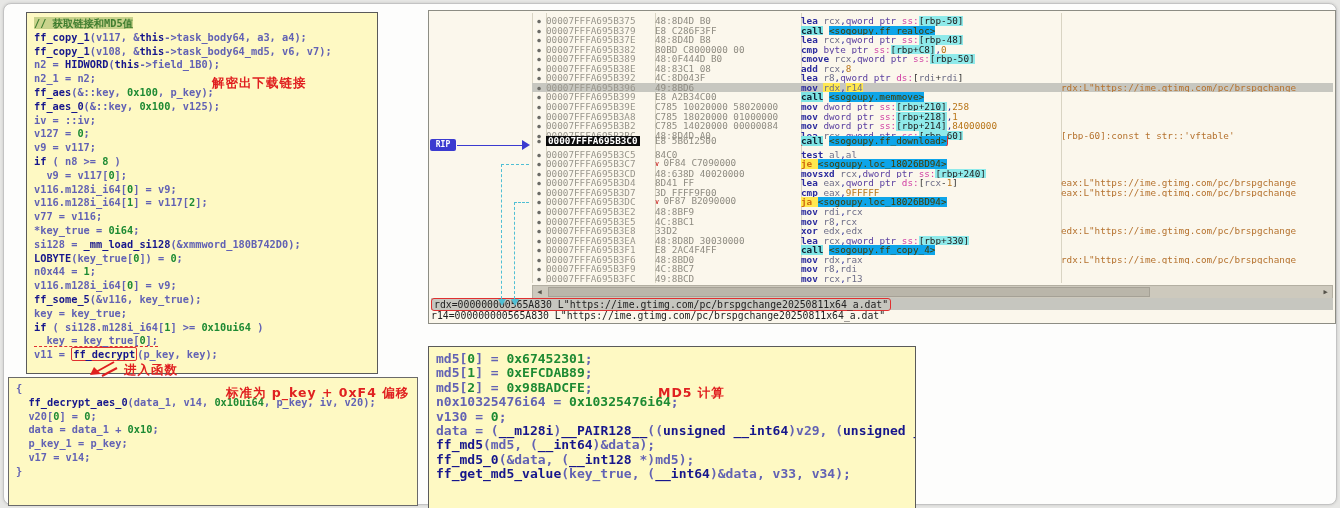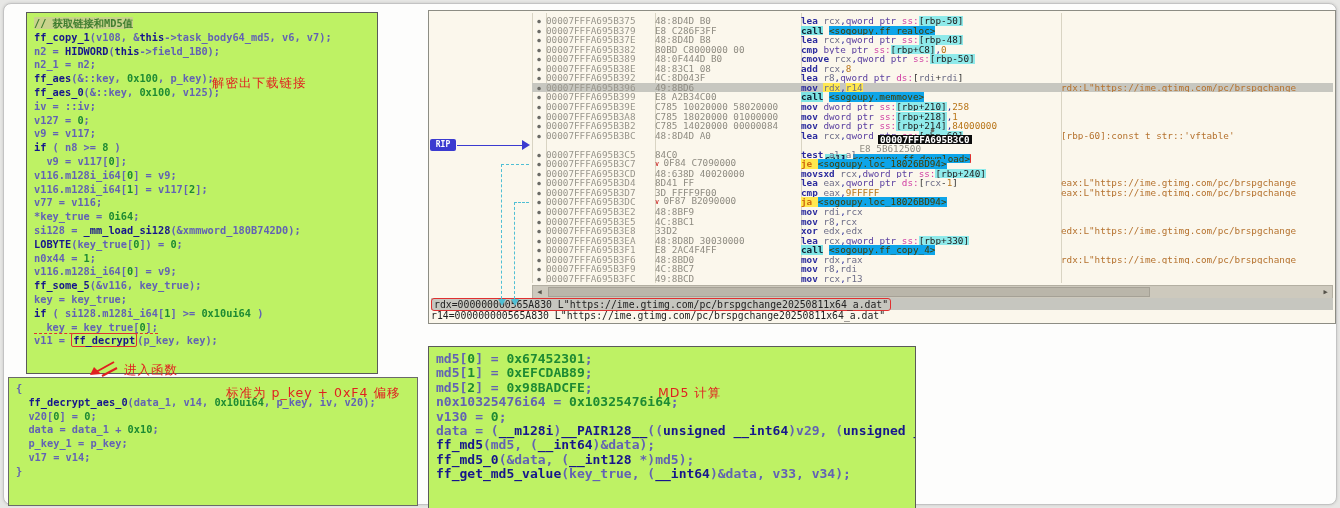--- a/index.html
+++ b/index.html
@@ -1,36 +1,36 @@
 <!DOCTYPE html>
 <html><head>
 <meta charset="utf-8">
 <style>
   html,body{margin:0;padding:0;}
   body{width:1340px;height:508px;background:#e7e7e5;position:relative;overflow:hidden;
        font-family:"DejaVu Sans","Liberation Sans",sans-serif;}
   .card{position:absolute;left:3px;top:3px;width:1332px;height:500px;background:#fdfdfc;
         border:1px solid #c3c3c3;border-radius:8px;box-shadow:0 0 3px rgba(0,0,0,.15);}
   
-  .codebox{position:absolute;background:#bef264;border:1.5px solid #5a5a5a;overflow:hidden;
+  .codebox{position:absolute;background:#fef9c3;border:1.5px solid #5a5a5a;overflow:hidden;
            font-family:"DejaVu Sans Mono","Liberation Mono",monospace;font-weight:600;}
   #panel-main{left:26px;top:12px;width:336px;height:352px;padding:4px 7px;}
   #panel-decrypt{left:8px;top:377px;width:394px;height:119px;padding:4px 7px;border-color:#6a6a6a;}
   #panel-md5{left:428px;top:346px;width:472px;height:151px;padding:5px 7px;}
   .pline{white-space:pre;font-size:10.3px;line-height:13.8px;color:#6262b4;}
   #panel-md5 .pline{font-size:13px;line-height:14.4px;}
   .pline .kw{color:#16168c;font-weight:700;font-style:normal;}
   .pline .fn{color:#16168c;font-weight:700;font-style:normal;}
   .pline .num{color:#1d8a33;font-style:normal;}
   .pline .cmt{color:#3f7d2f;font-style:normal;}
   .pline .chlt{background:#c9d38c;}
   .rbox2{border:1.3px solid #e03030;padding:0 1px;border-radius:2px;}
   .rul{text-decoration:none;border-bottom:1.2px dashed #e03030;}
   
-  .annot{position:absolute;color:#e02020;font-weight:400;font-size:12.5px;letter-spacing:1px;}
+  .annot{position:absolute;color:#e02020;font-weight:700;font-size:12.5px;letter-spacing:1px;}
   
   #dbg{position:absolute;left:428px;top:10px;width:906px;height:312px;background:#fbf7ec;
        border:1.5px solid #8d8d84;overflow:hidden;
        font-family:"DejaVu Sans Mono","Liberation Mono",monospace;}
   .vsep{position:absolute;top:2px;height:270px;width:0;border-left:1px solid #d9d4c3;}
   .dbg-row{position:absolute;left:103px;right:2px;height:9.55px;display:flex;align-items:center;
            font-size:9.3px;line-height:9.55px;white-space:pre;color:#2b2b9e;}
   .dbg-row.sel{background:#c7c7c0;}
   .c-dot{width:14px;text-align:center;color:#6b6b66;font-size:6px;flex:none;}
   .c-addr{width:109px;color:#99968c;flex:none;overflow:hidden;}
@@ -45,21 +45,21 @@
   .yhl{background:#ffe84f;}
   .tgt{background:#0ea5e9;color:#433c00;font-style:normal;}
   .chl{background:#8feaea;color:#222;font-style:normal;}
   .chl .num,.chl .reg{color:#222;}
   .mem{color:#333;font-style:normal;}
   .seg{color:#d13fa3;font-style:normal;text-align:right;}
   .akw{color:#5a3fa0;font-style:normal;}
   .reg{color:#6e6e88;font-style:normal;}
   .num{color:#b87518;font-style:normal;}
   .jm{color:#c00000;font-size:7px;}
-  .rbox{outline:1.4px solid #e03030;outline-offset:0px;border-radius:2px;padding-left:22px;}
+  .rbox{outline:1.4px solid #e03030;outline-offset:0px;border-radius:2px;}
   
   #rip-box{position:absolute;left:1px;top:128px;width:26px;height:12px;background:#3b3bd0;color:#fff;
            font-size:8px;font-weight:700;text-align:center;line-height:12px;border-radius:2px;}
   #rip-line{position:absolute;left:28px;top:133.5px;width:66px;border-top:1.8px solid #3b3bd0;}
   #rip-head{position:absolute;left:93px;top:129px;width:0;height:0;
             border-left:8px solid #3b3bd0;border-top:5px solid transparent;border-bottom:5px solid transparent;}
   
   .jline-v{position:absolute;width:0;border-left:1.3px dashed #4fbfd4;z-index:6;}
   .jline-h{position:absolute;height:0;border-top:1.3px dashed #4fbfd4;z-index:6;}
   .jhead{position:absolute;width:0;height:0;border-top:7px solid #4fbfd4;
@@ -76,20 +76,21 @@
   .statline.hl{background:#c6c6bf;}
   .statline .sbox{border:1.3px solid #e03030;border-radius:3px;padding:0 2px;display:inline-block;height:11px;line-height:11px;}
 </style>
 </head>
 <body>
 
 <div class="card"></div>
 
 <div class="codebox" id="panel-main">
     <div class="pline"><i class="cmt chlt">// 获取链接和MD5值</i></div>
+    <div class="pline"><i class="fn">ff_copy_1</i>(v117, &amp;<i class="kw">this</i>-&gt;task_body64, a3, a4);</div>
     <div class="pline"><i class="fn">ff_copy_1</i>(v108, &amp;<i class="kw">this</i>-&gt;task_body64_md5, v6, v7);</div>
     <div class="pline">n2 = <i class="fn">HIDWORD</i>(<i class="kw">this</i>-&gt;field_1B0);</div>
     <div class="pline">n2_1 = n2;</div>
     <div class="pline"><i class="fn">ff_aes</i>(&amp;::key, <i class="num">0x100</i>, p_key);</div>
     <div class="pline"><i class="fn">ff_aes_0</i>(&amp;::key, <i class="num">0x100</i>, v125);</div>
     <div class="pline">iv = ::iv;</div>
     <div class="pline">v127 = <i class="num">0</i>;</div>
     <div class="pline">v9 = v117;</div>
     <div class="pline"><i class="kw">if</i> ( n8 &gt;= <i class="num">8</i> )</div>
     <div class="pline">  v9 = v117[<i class="num">0</i>];</div>
@@ -155,21 +156,21 @@
       <div class="dbg-row" style="top: 33.65px;"><span class="c-dot">●</span><span class="c-addr">00007FFFA695B382</span><span class="c-bytes">80BD C8000000 00</span><span class="c-ins"><i class="mn">cmp</i> <i class="akw">byte</i> <i class="akw">ptr</i> <i class="seg">ss:</i><i class="chl">[<i class="reg">rbp</i>+<i class="num">C8</i>]</i>,<i class="num">0</i></span><span class="c-cmt"></span></div>
       <div class="dbg-row" style="top: 43.2px;"><span class="c-dot">●</span><span class="c-addr">00007FFFA695B389</span><span class="c-bytes">48:0F444D B0</span><span class="c-ins"><i class="mn">cmove</i> <i class="reg">rcx</i>,<i class="akw">qword</i> <i class="akw">ptr</i> <i class="seg">ss:</i><i class="chl">[<i class="reg">rbp</i>-<i class="num">50</i>]</i></span><span class="c-cmt"></span></div>
       <div class="dbg-row" style="top: 52.75px;"><span class="c-dot">●</span><span class="c-addr">00007FFFA695B38E</span><span class="c-bytes">48:83C1 08</span><span class="c-ins"><i class="mn">add</i> <i class="reg">rcx</i>,<i class="num">8</i></span><span class="c-cmt"></span></div>
       <div class="dbg-row" style="top: 62.3px;"><span class="c-dot">●</span><span class="c-addr">00007FFFA695B392</span><span class="c-bytes">4C:8D043F</span><span class="c-ins"><i class="mn">lea</i> <i class="reg">r8</i>,<i class="akw">qword</i> <i class="akw">ptr</i> <i class="seg">ds:</i><i class="mem">[<i class="reg">rdi</i>+<i class="reg">rdi</i>]</i></span><span class="c-cmt"></span></div>
       <div class="dbg-row sel" style="top: 71.85px;"><span class="c-dot">●</span><span class="c-addr">00007FFFA695B396</span><span class="c-bytes">49:8BD6</span><span class="c-ins"><i class="mn">mov</i> <i class="reg yhl">rdx</i>,<i class="reg yhl">r14</i></span><span class="c-cmt">rdx:L"https://ime.gtimg.com/pc/brspgchange</span></div>
       <div class="dbg-row" style="top: 81.4px;"><span class="c-dot">●</span><span class="c-addr">00007FFFA695B399</span><span class="c-bytes">E8 A2B34C00</span><span class="c-ins"><i class="cmn">call</i> <i class="tgt">&lt;sogoupy.memmove&gt;</i></span><span class="c-cmt"></span></div>
       <div class="dbg-row" style="top: 90.95px;"><span class="c-dot">●</span><span class="c-addr">00007FFFA695B39E</span><span class="c-bytes">C785 10020000 58020000</span><span class="c-ins"><i class="mn">mov</i> <i class="akw">dword</i> <i class="akw">ptr</i> <i class="seg">ss:</i><i class="chl">[<i class="reg">rbp</i>+<i class="num">210</i>]</i>,<i class="num">258</i></span><span class="c-cmt"></span></div>
       <div class="dbg-row" style="top: 100.5px;"><span class="c-dot">●</span><span class="c-addr">00007FFFA695B3A8</span><span class="c-bytes">C785 18020000 01000000</span><span class="c-ins"><i class="mn">mov</i> <i class="akw">dword</i> <i class="akw">ptr</i> <i class="seg">ss:</i><i class="chl">[<i class="reg">rbp</i>+<i class="num">218</i>]</i>,<i class="num">1</i></span><span class="c-cmt"></span></div>
       <div class="dbg-row" style="top: 110.05px;"><span class="c-dot">●</span><span class="c-addr">00007FFFA695B3B2</span><span class="c-bytes">C785 14020000 00000084</span><span class="c-ins"><i class="mn">mov</i> <i class="akw">dword</i> <i class="akw">ptr</i> <i class="seg">ss:</i><i class="chl">[<i class="reg">rbp</i>+<i class="num">214</i>]</i>,<i class="num">84000000</i></span><span class="c-cmt"></span></div>
       <div class="dbg-row" style="top: 119.6px;"><span class="c-dot">●</span><span class="c-addr">00007FFFA695B3BC</span><span class="c-bytes">48:8D4D A0</span><span class="c-ins"><i class="mn">lea</i> <i class="reg">rcx</i>,<i class="akw">qword</i> <i class="akw">ptr</i> <i class="seg">ss:</i><i class="chl">[<i class="reg">rbp</i>-<i class="num">60</i>]</i></span><span class="c-cmt">[rbp-60]:const t_str::'vftable'</span></div>
-      <div class="dbg-row" style="top: 114px; flex-direction: column;"><span class="c-dot">●</span><span class="c-addr"><span class="ripaddr">00007FFFA695B3C0</span></span><span class="c-bytes">E8 5B612500</span><span class="c-ins"><span class="rbox"><i class="cmn">call</i> <i class="tgt">&lt;sogoupy.ff_download&gt;</i></span></span><span class="c-cmt"></span></div>
+      <div class="dbg-row" style="top: 125px;"><span class="c-dot">●</span><span class="c-addr"><span class="ripaddr">00007FFFA695B3C0</span></span><span class="c-bytes">E8 5B612500</span><span class="c-ins"><span class="rbox"><i class="cmn">call</i> <i class="tgt">&lt;sogoupy.ff_download&gt;</i></span></span><span class="c-cmt"></span></div>
       <div class="dbg-row" style="top: 138.7px;"><span class="c-dot">●</span><span class="c-addr">00007FFFA695B3C5</span><span class="c-bytes">84C0</span><span class="c-ins"><i class="mn">test</i> <i class="reg">al</i>,<i class="reg">al</i></span><span class="c-cmt"></span></div>
       <div class="dbg-row" style="top: 148.25px;"><span class="c-dot">●</span><span class="c-addr">00007FFFA695B3C7</span><span class="c-bytes"><span class="jm">∨ </span>0F84 C7090000</span><span class="c-ins"><span class="yhl"><i class="jmp">je</i> <i class="tgt">&lt;sogoupy.loc_18026BD94&gt;</i></span></span><span class="c-cmt"></span></div>
       <div class="dbg-row" style="top: 157.8px;"><span class="c-dot">●</span><span class="c-addr">00007FFFA695B3CD</span><span class="c-bytes">48:638D 40020000</span><span class="c-ins"><i class="mn">movsxd</i> <i class="reg">rcx</i>,<i class="akw">dword</i> <i class="akw">ptr</i> <i class="seg">ss:</i><i class="chl">[<i class="reg">rbp</i>+<i class="num">240</i>]</i></span><span class="c-cmt"></span></div>
       <div class="dbg-row" style="top: 167.35px;"><span class="c-dot">●</span><span class="c-addr">00007FFFA695B3D4</span><span class="c-bytes">8D41 FF</span><span class="c-ins"><i class="mn">lea</i> <i class="reg">eax</i>,<i class="akw">qword</i> <i class="akw">ptr</i> <i class="seg">ds:</i><i class="mem">[<i class="reg">rcx</i>-<i class="num">1</i>]</i></span><span class="c-cmt">eax:L"https://ime.gtimg.com/pc/brspgchange</span></div>
       <div class="dbg-row" style="top: 176.9px;"><span class="c-dot">●</span><span class="c-addr">00007FFFA695B3D7</span><span class="c-bytes">3D FFFF9F00</span><span class="c-ins"><i class="mn">cmp</i> <i class="reg">eax</i>,<i class="num">9FFFFF</i></span><span class="c-cmt">eax:L"https://ime.gtimg.com/pc/brspgchange</span></div>
       <div class="dbg-row" style="top: 186.45px;"><span class="c-dot">●</span><span class="c-addr">00007FFFA695B3DC</span><span class="c-bytes"><span class="jm">∨ </span>0F87 B2090000</span><span class="c-ins"><span class="yhl"><i class="jmp">ja</i> <i class="tgt">&lt;sogoupy.loc_18026BD94&gt;</i></span></span><span class="c-cmt"></span></div>
       <div class="dbg-row" style="top: 196px;"><span class="c-dot">●</span><span class="c-addr">00007FFFA695B3E2</span><span class="c-bytes">48:8BF9</span><span class="c-ins"><i class="mn">mov</i> <i class="reg">rdi</i>,<i class="reg">rcx</i></span><span class="c-cmt"></span></div>
       <div class="dbg-row" style="top: 205.55px;"><span class="c-dot">●</span><span class="c-addr">00007FFFA695B3E5</span><span class="c-bytes">4C:8BC1</span><span class="c-ins"><i class="mn">mov</i> <i class="reg">r8</i>,<i class="reg">rcx</i></span><span class="c-cmt"></span></div>
       <div class="dbg-row" style="top: 215.1px;"><span class="c-dot">●</span><span class="c-addr">00007FFFA695B3E8</span><span class="c-bytes">33D2</span><span class="c-ins"><i class="mn">xor</i> <i class="reg">edx</i>,<i class="reg">edx</i></span><span class="c-cmt">edx:L"https://ime.gtimg.com/pc/brspgchange</span></div>
       <div class="dbg-row" style="top: 224.65px;"><span class="c-dot">●</span><span class="c-addr">00007FFFA695B3EA</span><span class="c-bytes">48:8D8D 30030000</span><span class="c-ins"><i class="mn">lea</i> <i class="reg">rcx</i>,<i class="akw">qword</i> <i class="akw">ptr</i> <i class="seg">ss:</i><i class="chl">[<i class="reg">rbp</i>+<i class="num">330</i>]</i></span><span class="c-cmt"></span></div>

